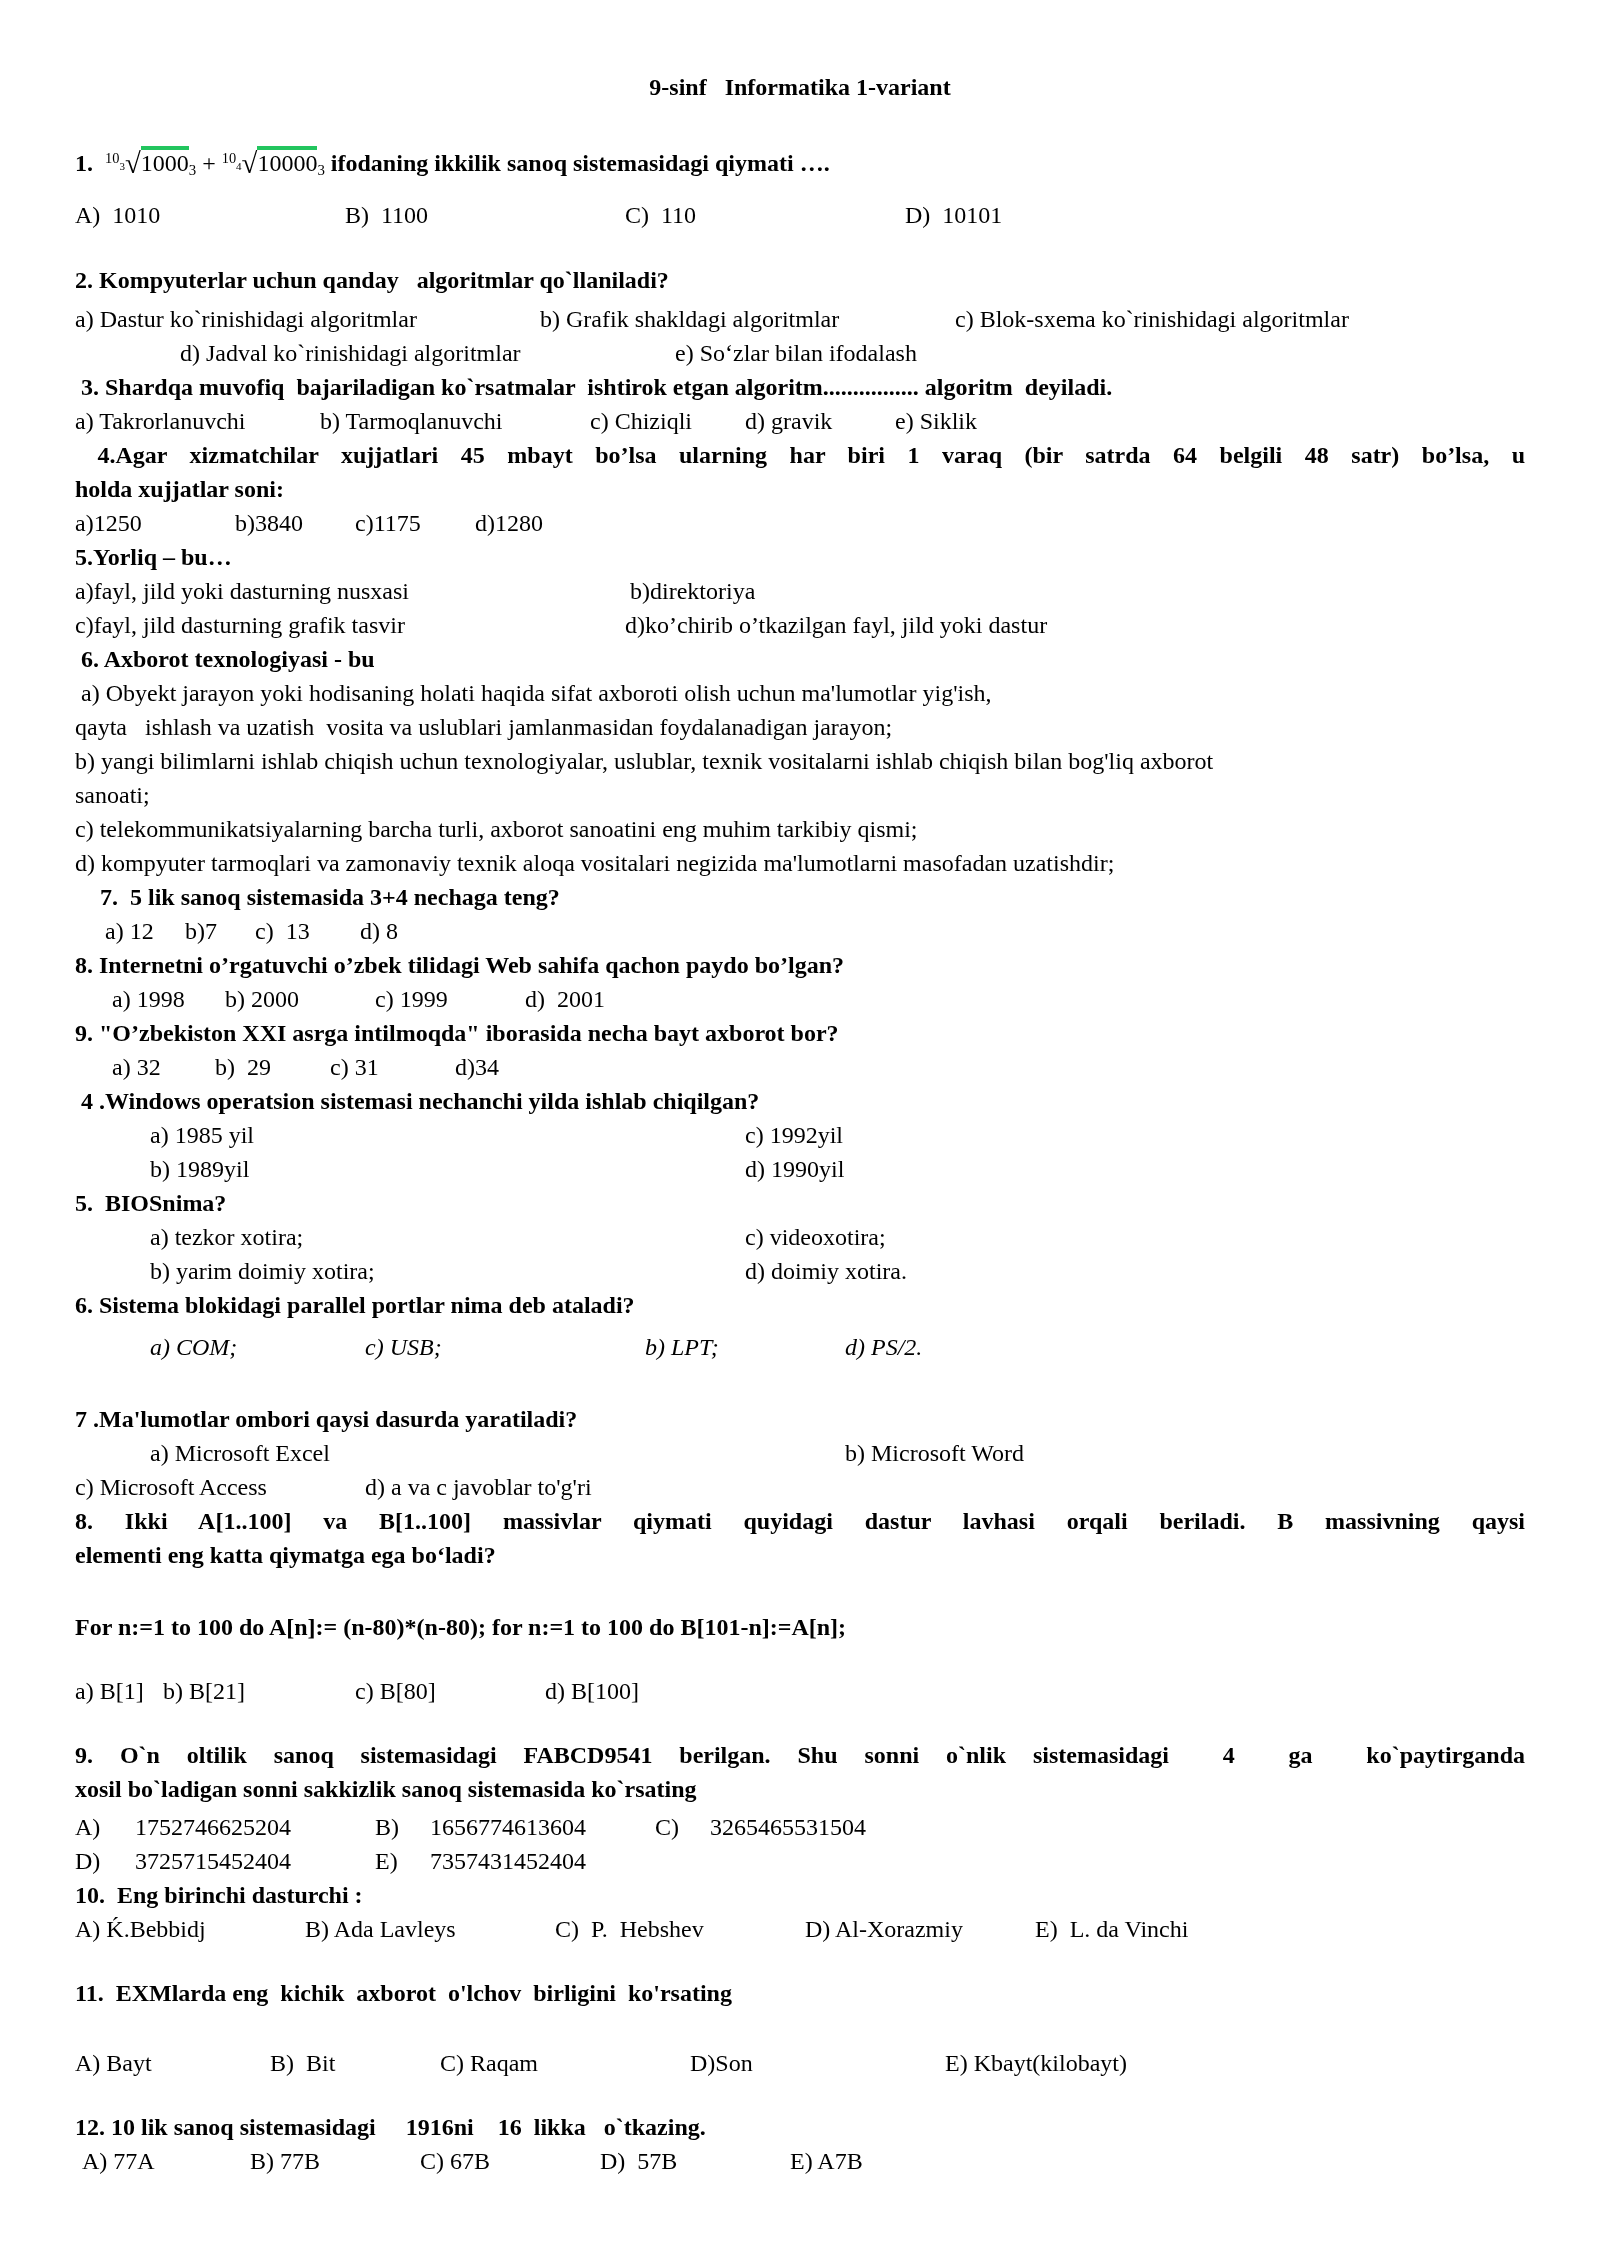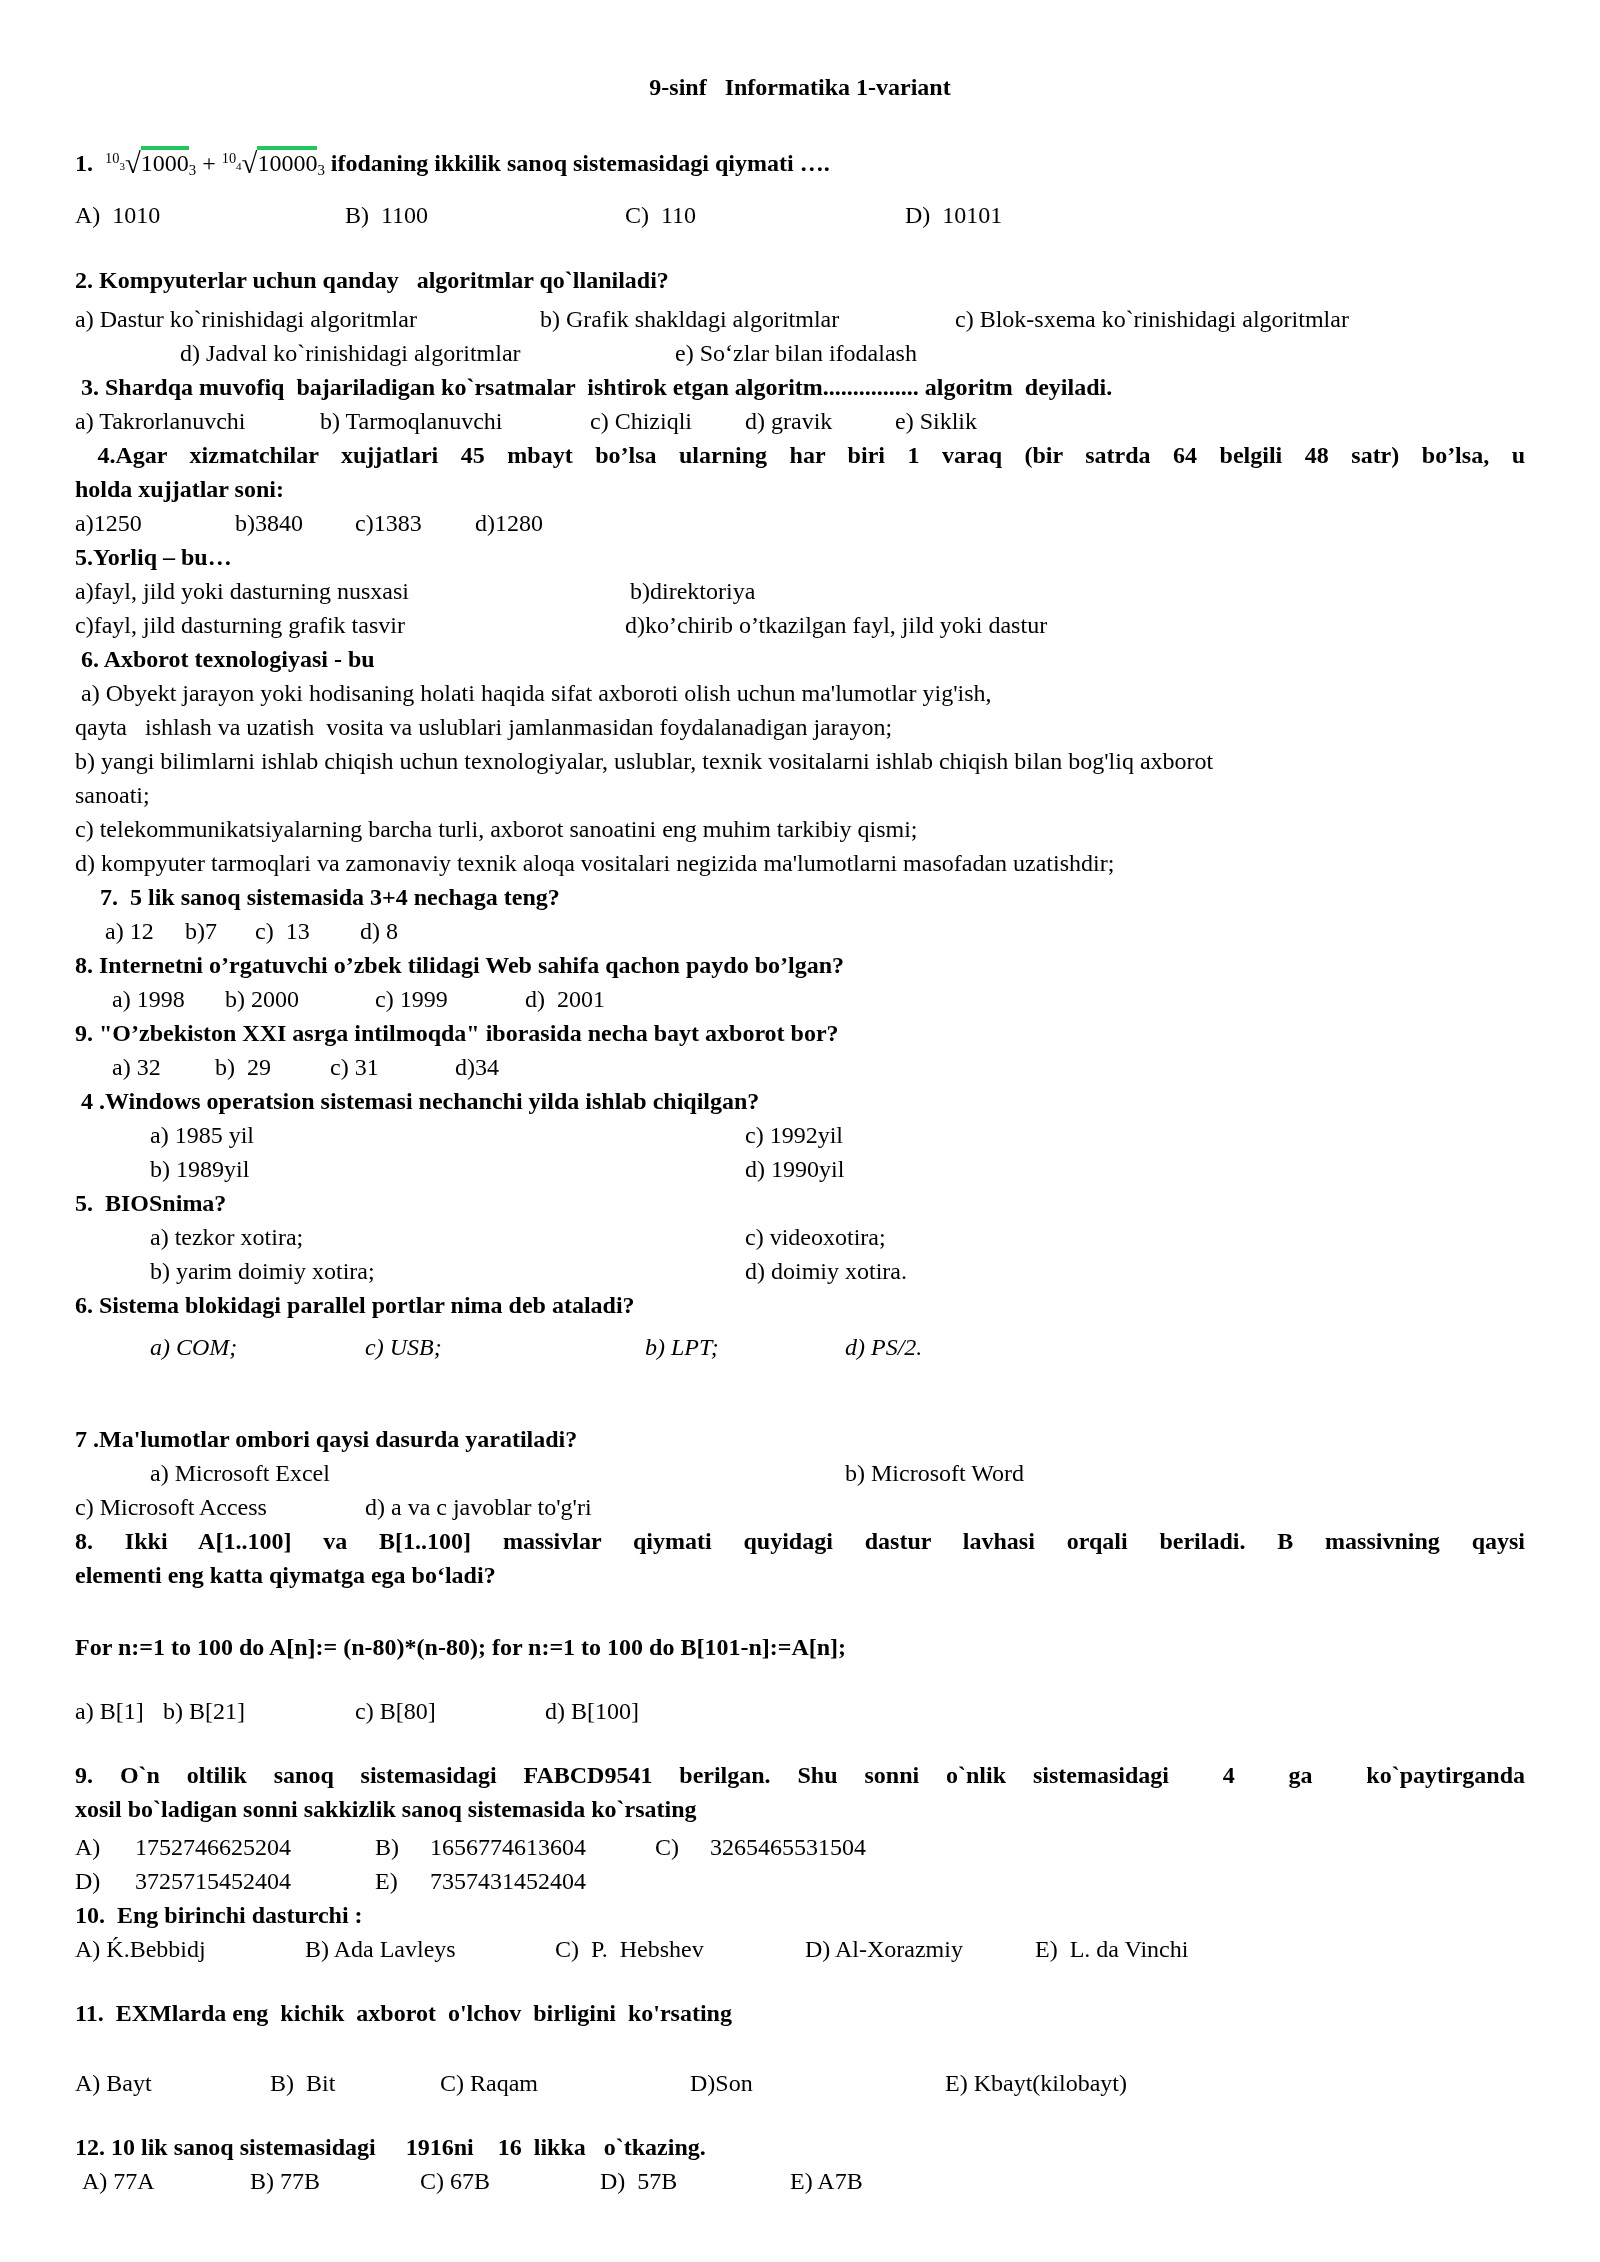--- a/index.html
+++ b/index.html
@@ -32,21 +32,21 @@
     <div class="line b center">9-sinf   Informatika 1-variant</div>
     <div class="line" style="margin-top: 37px;"><span class="b">1.  </span><span class="rx">10</span><span class="rxs">3</span><span class="rs">√</span><span class="ro">1000</span><span class="sb">3</span><span> + </span><span class="rx">10</span><span class="rxs">4</span><span class="rs">√</span><span class="ro">10000</span><span class="sb">3</span><span class="b"> ifodaning ikkilik sanoq sistemasidagi qiymati ….</span></div>
     <div class="line" style="margin-top: 11px;"><span class="abs" style="left: 0px;">A)  1010</span><span class="abs" style="left: 270px;">B)  1100</span><span class="abs" style="left: 550px;">C)  110</span><span class="abs" style="left: 830px;">D)  10101</span></div>
     <div class="line b" style="margin-top: 31px;">2. Kompyuterlar uchun qanday   algoritmlar qo`llaniladi?</div>
     <div class="line" style="margin-top: 5px;"><span class="abs" style="left: 0px;">a) Dastur ko`rinishidagi algoritmlar</span><span class="abs" style="left: 465px;">b) Grafik shakldagi algoritmlar</span><span class="abs" style="left: 880px;">c) Blok-sxema ko`rinishidagi algoritmlar</span></div>
     <div class="line"><span class="abs" style="left: 105px;">d) Jadval ko`rinishidagi algoritmlar</span><span class="abs" style="left: 600px;">e) So‘zlar bilan ifodalash</span></div>
     <div class="line b"> 3. Shardqa muvofiq  bajariladigan ko`rsatmalar  ishtirok etgan algoritm................ algoritm  deyiladi.</div>
     <div class="line"><span class="abs" style="left: 0px;">a) Takrorlanuvchi</span><span class="abs" style="left: 245px;">b) Tarmoqlanuvchi</span><span class="abs" style="left: 515px;">c) Chiziqli</span><span class="abs" style="left: 670px;">d) gravik</span><span class="abs" style="left: 820px;">e) Siklik</span></div>
     <div class="line b jl"> 4.Agar xizmatchilar xujjatlari 45 mbayt bo’lsa ularning har biri 1 varaq (bir satrda 64 belgili 48 satr) bo’lsa, u</div>
     <div class="line b">holda xujjatlar soni:</div>
-    <div class="line"><span class="abs" style="left: 0px;">a)1250</span><span class="abs" style="left: 160px;">b)3840</span><span class="abs" style="left: 280px;">c)1383</span><span class="abs" style="left: 400px;">d)1280</span></div>
+    <div class="line"><span class="abs" style="left: 0px;">a)1250</span><span class="abs" style="left: 160px;">b)3840</span><span class="abs" style="left: 280px;">c)1175</span><span class="abs" style="left: 400px;">d)1280</span></div>
     <div class="line b">5.Yorliq – bu…</div>
     <div class="line"><span class="abs" style="left: 0px;">a)fayl, jild yoki dasturning nusxasi</span><span class="abs" style="left: 555px;">b)direktoriya</span></div>
     <div class="line"><span class="abs" style="left: 0px;">c)fayl, jild dasturning grafik tasvir</span><span class="abs" style="left: 550px;">d)ko’chirib o’tkazilgan fayl, jild yoki dastur</span></div>
     <div class="line b"> 6. Axborot texnologiyasi - bu</div>
     <div class="line"> a) Obyekt jarayon yoki hodisaning holati haqida sifat axboroti olish uchun ma'lumotlar yig'ish,</div>
     <div class="line">qayta   ishlash va uzatish  vosita va uslublari jamlanmasidan foydalanadigan jarayon;</div>
     <div class="line">b) yangi bilimlarni ishlab chiqish uchun texnologiyalar, uslublar, texnik vositalarni ishlab chiqish bilan bog'liq axborot</div>
     <div class="line">sanoati;</div>
     <div class="line">c) telekommunikatsiyalarning barcha turli, axborot sanoatini eng muhim tarkibiy qismi;</div>
     <div class="line">d) kompyuter tarmoqlari va zamonaviy texnik aloqa vositalari negizida ma'lumotlarni masofadan uzatishdir;</div>
@@ -57,21 +57,21 @@
     <div class="line b">9. "O’zbekiston XXI asrga intilmoqda" iborasida necha bayt axborot bor?</div>
     <div class="line"><span class="abs" style="left: 37px;">a) 32</span><span class="abs" style="left: 140px;">b)  29</span><span class="abs" style="left: 255px;">c) 31</span><span class="abs" style="left: 380px;">d)34</span></div>
     <div class="line b"> 4 .Windows operatsion sistemasi nechanchi yilda ishlab chiqilgan?</div>
     <div class="line"><span class="abs" style="left: 75px;">a) 1985 yil</span><span class="abs" style="left: 670px;">c) 1992yil</span></div>
     <div class="line"><span class="abs" style="left: 75px;">b) 1989yil</span><span class="abs" style="left: 670px;">d) 1990yil</span></div>
     <div class="line b">5.  BIOSnima?</div>
     <div class="line"><span class="abs" style="left: 75px;">a) tezkor xotira;</span><span class="abs" style="left: 670px;">c) videoxotira;</span></div>
     <div class="line"><span class="abs" style="left: 75px;">b) yarim doimiy xotira;</span><span class="abs" style="left: 670px;">d) doimiy xotira.</span></div>
     <div class="line b">6. Sistema blokidagi parallel portlar nima deb ataladi?</div>
     <div class="line" style="margin-top: 8px; font-style: italic;"><span class="abs" style="left: 75px;">a) COM;</span><span class="abs" style="left: 290px;">c) USB;</span><span class="abs" style="left: 570px;">b) LPT;</span><span class="abs" style="left: 770px;">d) PS/2.</span></div>
-    <div class="line b" style="margin-top: 58px;">7 .Ma'lumotlar ombori qaysi dasurda yaratiladi?</div>
+    <div class="line b" style="margin-top: 38px;">7 .Ma'lumotlar ombori qaysi dasurda yaratiladi?</div>
     <div class="line"><span class="abs" style="left: 75px;">a) Microsoft Excel</span><span class="abs" style="left: 770px;">b) Microsoft Word</span></div>
     <div class="line"><span class="abs" style="left: 0px;">c) Microsoft Access</span><span class="abs" style="left: 290px;">d) a va c javoblar to'g'ri</span></div>
     <div class="line b jl">8. Ikki A[1..100] va B[1..100] massivlar qiymati quyidagi dastur lavhasi orqali beriladi. B massivning qaysi</div>
     <div class="line b">elementi eng katta qiymatga ega bo‘ladi?</div>
     <div class="line b" style="margin-top: 38px;">For n:=1 to 100 do A[n]:= (n-80)*(n-80); for n:=1 to 100 do B[101-n]:=A[n];</div>
     <div class="line" style="margin-top: 30px;"><span class="abs" style="left: 0px;">a) B[1]</span><span class="abs" style="left: 88px;">b) B[21]</span><span class="abs" style="left: 280px;">c) B[80]</span><span class="abs" style="left: 470px;">d) B[100]</span></div>
     <div class="line b jl" style="margin-top: 30px;">9. O`n oltilik sanoq sistemasidagi FABCD9541 berilgan. Shu sonni o`nlik sistemasidagi  4  ga  ko`paytirganda</div>
     <div class="line b">xosil bo`ladigan sonni sakkizlik sanoq sistemasida ko`rsating</div>
     <div class="line" style="margin-top: 4px;"><span class="abs" style="left: 0px;">A)</span><span class="abs" style="left: 60px;">1752746625204</span><span class="abs" style="left: 300px;">B)</span><span class="abs" style="left: 355px;">1656774613604</span><span class="abs" style="left: 580px;">C)</span><span class="abs" style="left: 635px;">3265465531504</span></div>
     <div class="line"><span class="abs" style="left: 0px;">D)</span><span class="abs" style="left: 60px;">3725715452404</span><span class="abs" style="left: 300px;">E)</span><span class="abs" style="left: 355px;">7357431452404</span></div>

